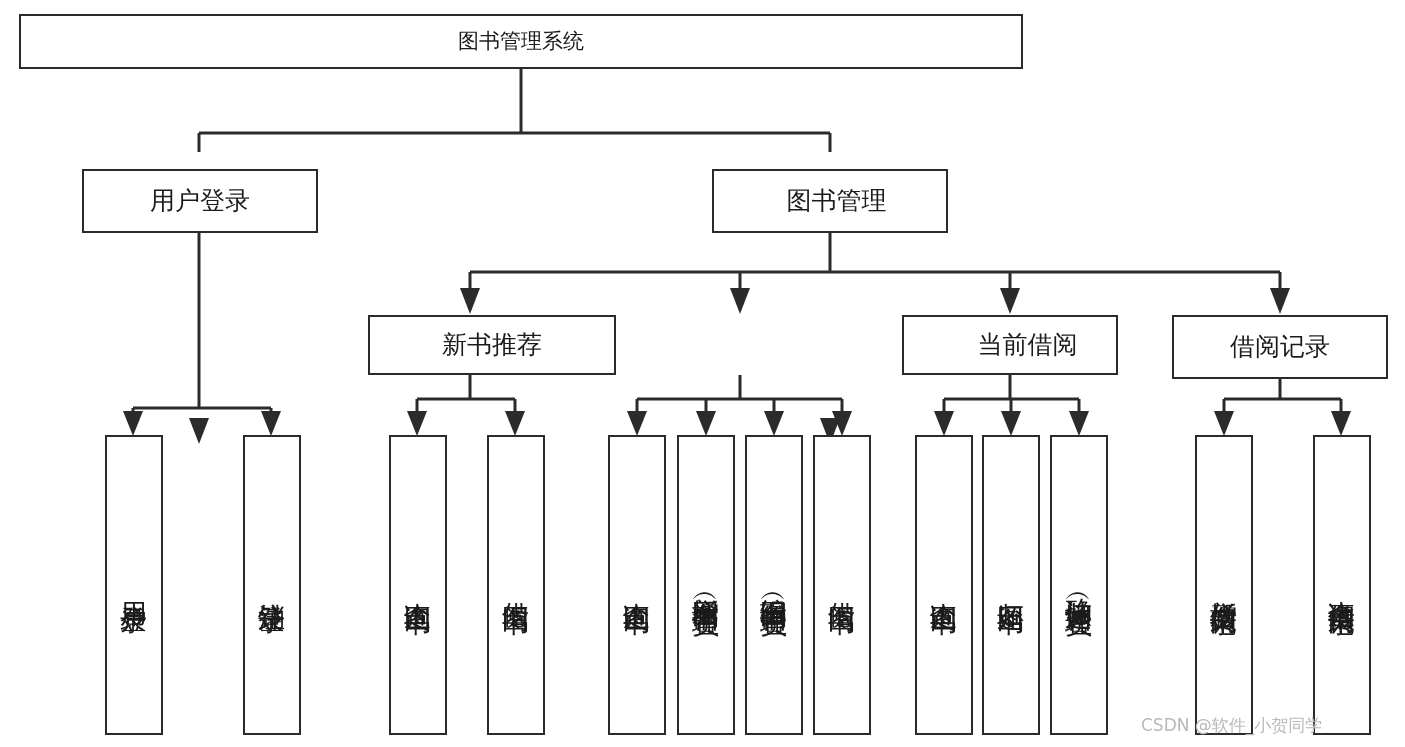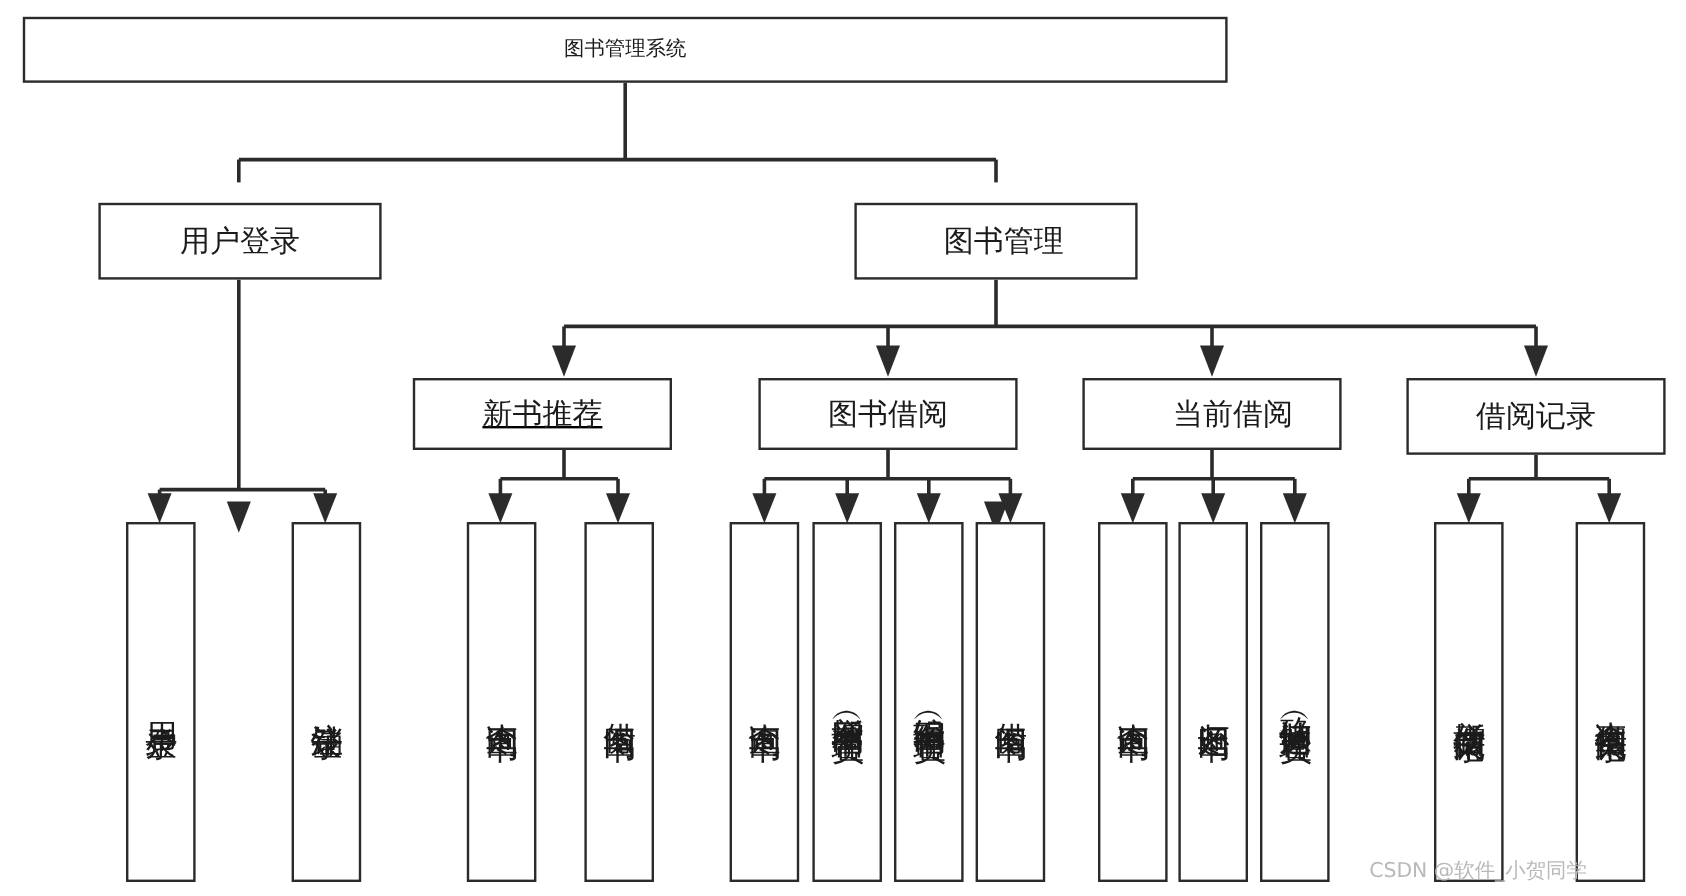--- a/index.html
+++ b/index.html
@@ -40,21 +40,21 @@
     color: #1b1b1b;
     line-height: 1.18;
     text-align: center;
     white-space: nowrap;
   }
   
   .node.horiz .label {
     font-size: 25px;
   }
   .node.root .label {
-    font-size: 17px;
+    font-size: 21px;
   }
   
   .node.vert {
     align-items: center;
     justify-content: center;
     padding: 4px 0;
   }
   .node.vert .label {
     writing-mode: vertical-rl;
     text-orientation: upright;
@@ -161,25 +161,22 @@
     <span class="label">图书管理系统</span>
   </div>
 
   <div class="node horiz" style="left:82px; top:169px; width:236px; height:64px;">
     <span class="label">用户登录</span>
   </div>
   <div class="node horiz" style="left:712px; top:169px; width:236px; height:64px;padding-left:13px;">
     <span class="label">图书管理</span>
   </div>
 
-  <div class="node horiz" style="left:344px; top:315px; width:216px; height:60px;text-decoration:underline;">
+  <div class="node horiz" style="left:368px; top:315px; width:248px; height:60px;">
     <span class="label">新书推荐</span>
-  </div>
-  <div class="node horiz" style="left:632px; top:315px; width:216px; height:60px;">
-    <span class="label">图书借阅</span>
   </div>
   <div class="node horiz" style="left:902px; top:315px; width:216px; height:60px;padding-left:35px;">
     <span class="label">当前借阅</span>
   </div>
   <div class="node horiz" style="left:1172px; top:315px; width:216px; height:64px;">
     <span class="label">借阅记录</span>
   </div>
 
   <div class="node vert" style="left:105px; top:435px; width:58px; height:300px;">
     <span class="label">用户登录</span>

